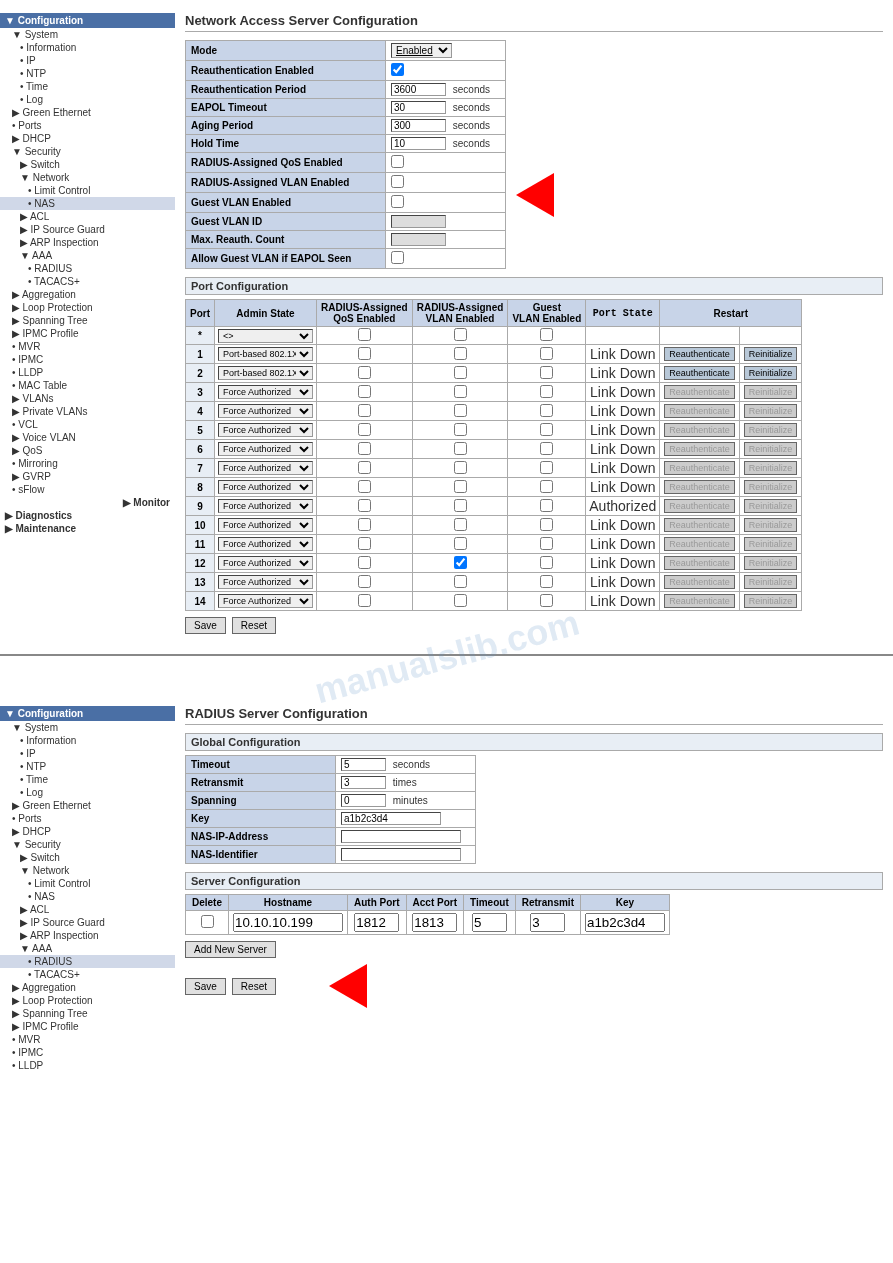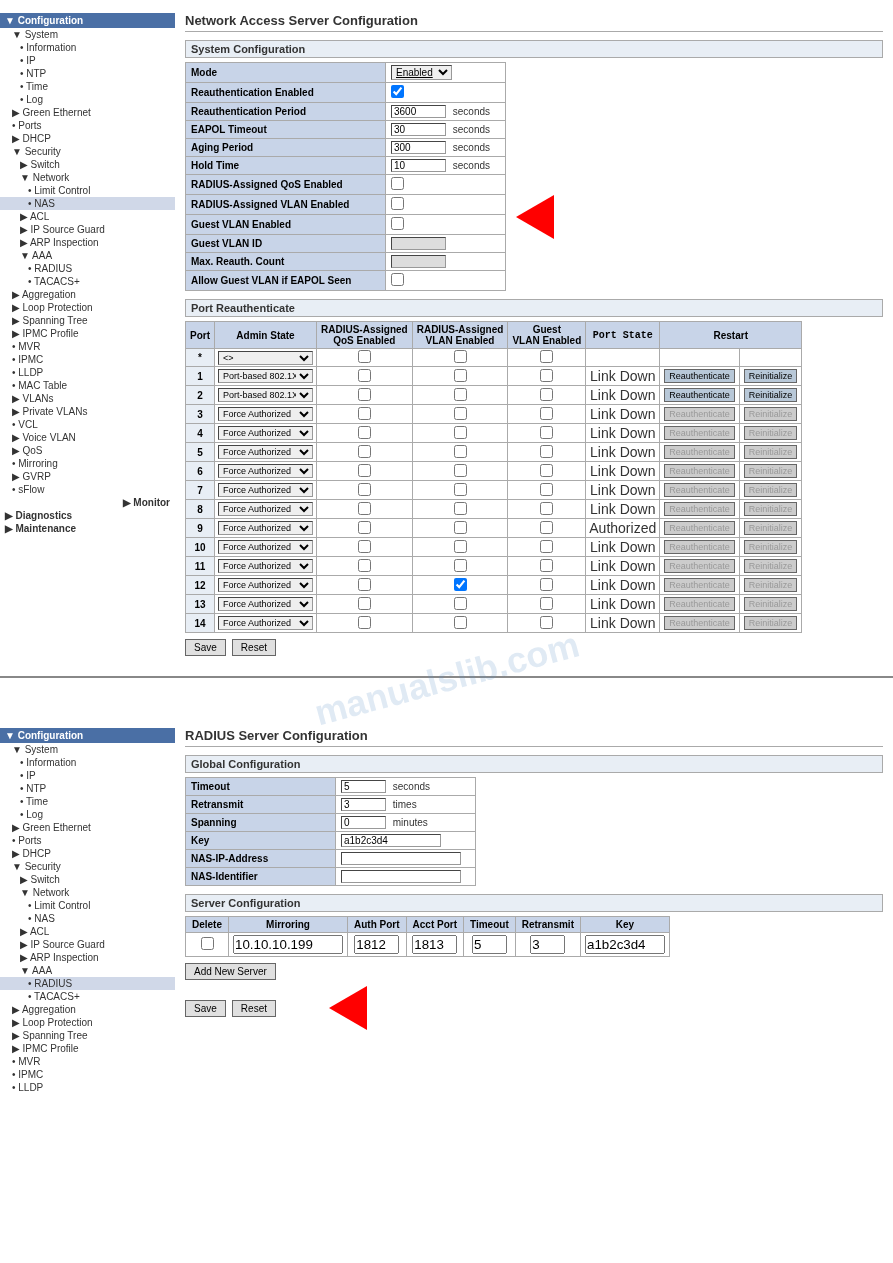--- a/index.html
+++ b/index.html
@@ -119,21 +119,20 @@
       <div class="sidebar-item sub" style="font-size:10px;">▶ GVRP</div>
       <div class="sidebar-item sub" style="font-size:10px;">• sFlow</div>
       <div class="sidebar-item" style="font-size:10px; font-weight:bold;text-align:right;">▶ Monitor</div>
       <div class="sidebar-item" style="font-size:10px; font-weight:bold;">▶ Diagnostics</div>
       <div class="sidebar-item" style="font-size:10px; font-weight:bold;">▶ Maintenance</div>
     </div>
 
     <div class="main-content">
       <div class="page-title">Network Access Server Configuration</div>
 
-      <div class="section-title">System Configuration</div>
 
       <div style="display:flex; align-items:center;">
         <table class="config-table">
           <tbody>
               <tr>
             <td>Mode</td>
             <td>
               <select style="font-size:10px; border:1px inset #999;text-decoration:underline;">
                 <option>Enabled</option>
                 <option>Disabled</option>
@@ -211,21 +210,21 @@
             </td>
           </tr>
         </tbody>
           </table>
 
         <div class="arrow-container" style="margin-left:10px; margin-top: 80px;">
           <div style="width:0; height:0; border-top:22px solid transparent; border-bottom:22px solid transparent; border-right:38px solid red;"></div>
         </div>
       </div>
 
-      <div class="section-title" style="margin-top:8px;">Port Reauthenticate</div>
+      <div class="section-title" style="margin-top:8px;">Port Configuration</div>
 
       <table class="port-table">
         <thead>
           <tr>
             <th rowspan="2" style="vertical-align:middle;">Port</th>
             <th rowspan="2" style="vertical-align:middle;">Admin State</th>
             <th>RADIUS-Assigned<br>QoS Enabled</th>
             <th>RADIUS-Assigned<br>VLAN Enabled</th>
             <th>Guest<br>VLAN Enabled</th>
             <th rowspan="2" style="vertical-align:middle;font-family:Liberation Mono, monospace;">Port State</th>
@@ -499,21 +498,21 @@
         </tr>
       </tbody>
         </table>
 
       <div class="section-title" style="margin-top:8px;">Server Configuration</div>
 
       <table class="server-table">
         <thead>
           <tr>
             <th>Delete</th>
-            <th>Mirroring</th>
+            <th>Hostname</th>
             <th>Auth Port</th>
             <th>Acct Port</th>
             <th>Timeout</th>
             <th>Retransmit</th>
             <th>Key</th>
           </tr>
         </thead>
         <tbody>
           <tr>
             <td><input type="checkbox" style=""></td>

